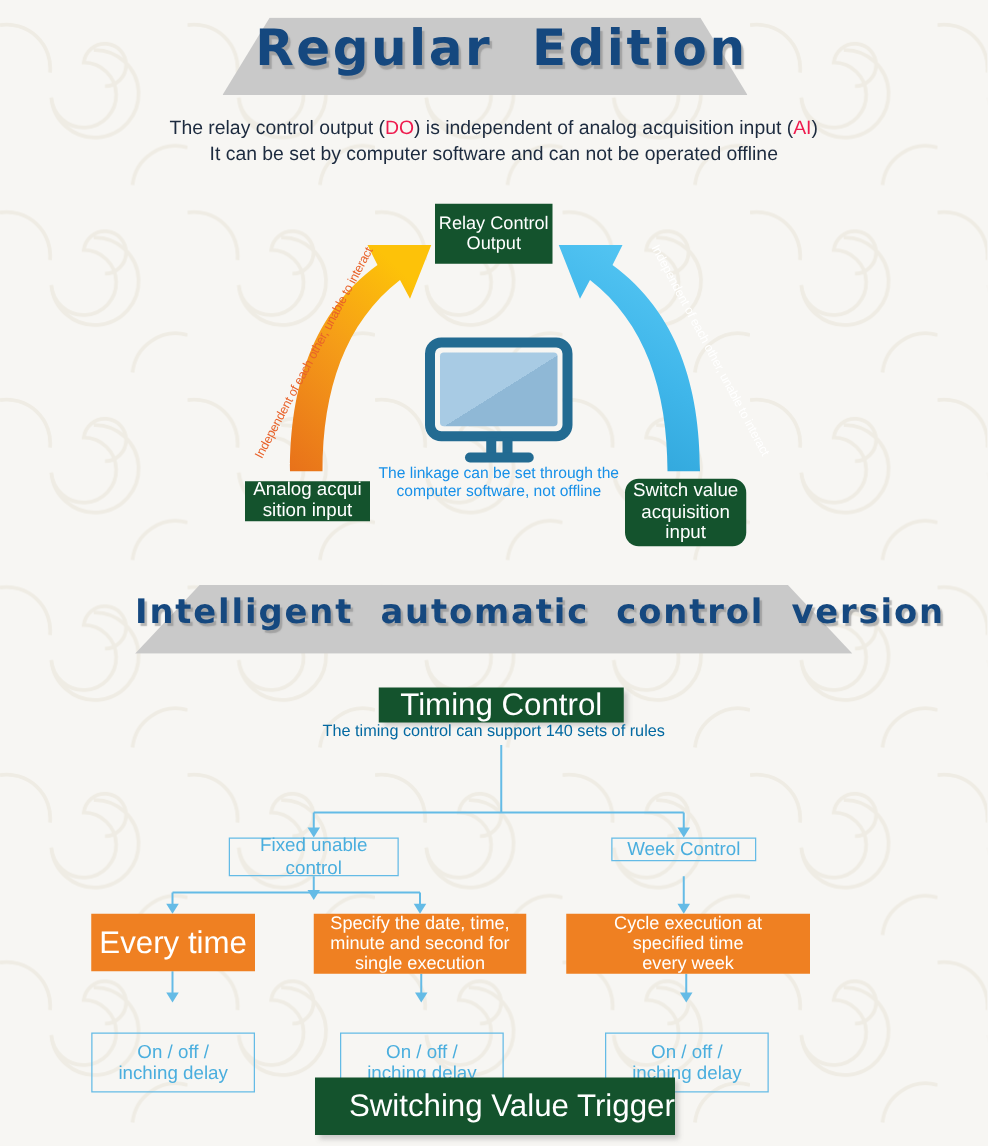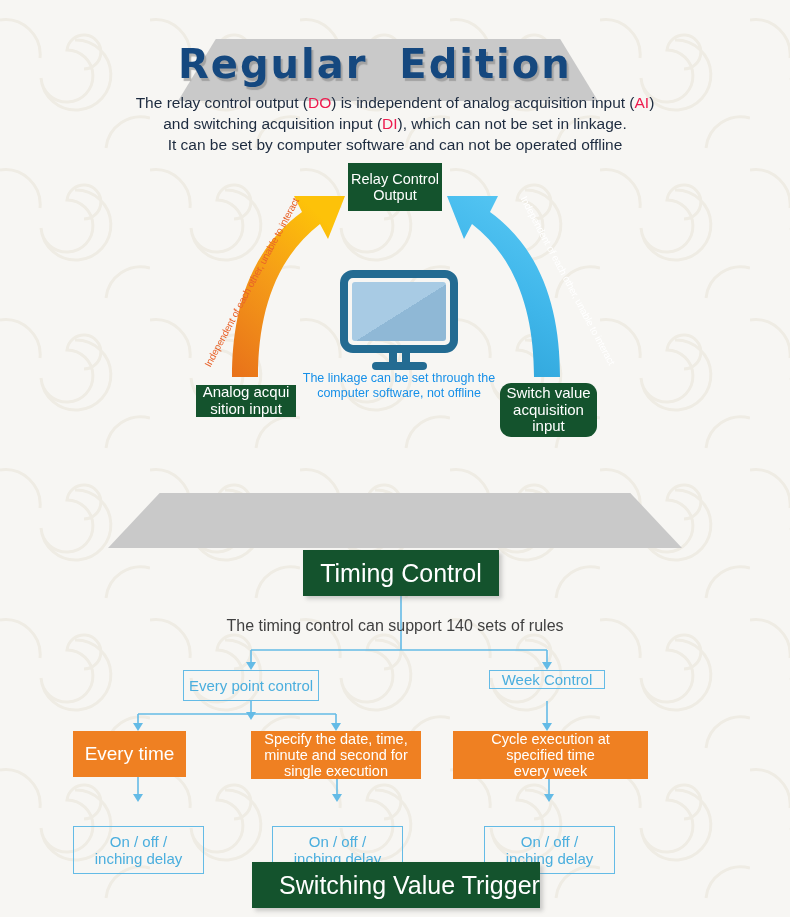--- a/index.html
+++ b/index.html
@@ -25,22 +25,21 @@
   #page {
     position: relative;
     z-index: 2;
     width: 790px;
     height: 917px;
   }
 
   
   .banner-wrap {
     position: absolute;
-    text-align: left;
-    margin-top: 25px;
+    text-align: right;
   }
   .banner-shape {
     position: absolute;
     left: 0; top: 0;
     width: 100%; height: 100%;
     background: #c9c9c9;
     clip-path: polygon(9% 0%, 91% 0%, 100% 100%, 0% 100%);
     z-index: 0;
   }
   .banner-text {
@@ -96,21 +95,21 @@
     text-align: center;
     line-height: 1.12;
     font-family: "Liberation Sans", sans-serif;
   }
 
   #box-relay   { left: 348px; top: 163px; width: 94px; height: 48px; font-size: 14.5px; }
   #box-analog  { left: 196px; top: 385px; width: 100px; height: 32px; font-size: 15px; }
   #box-switch  { left: 500px; top: 383px; width: 97px; height: 54px; font-size: 15px; border-radius: 11px; }
 
   #box-timing {
-    left: 303px; top: 550px; width: 196px; height: 46px;
+    left: 303px; top: 550px; width: 196px; height: 28px;
     font-size: 25px;
     box-shadow: 3px 3px 4px rgba(120,120,120,0.35);
   }
   #box-switching-trigger {
     left: 252px; top: 862px; width: 288px; height: 46px;
     font-size: 25px;
     box-shadow: 3px 3px 4px rgba(120,120,120,0.35);
     padding-left: 27px;
   }
 
@@ -142,25 +141,25 @@
   #label-right {
     left: 473px; top: 275px;
     color: #ffffff;
     transform: rotate(62deg);
     transform-origin: center center;
   }
 
   
   #timing-note {
     position: absolute;
-    left: 95px; top: 617px;
+    left: 95px; top: 577px;
     width: 600px;
     text-align: center;
-    font-size: 16px;
-    color: #404040;
+    font-size: 13px;
+    color: #0369a1;
   }
 
   
   .outline-box {
     position: absolute;
     border: 1px solid #64bbe6;
     color: #4aaede;
     background: transparent;
     display: flex;
     align-items: center;
@@ -183,21 +182,21 @@
     position: absolute;
     background: #ef8022;
     color: #ffffff;
     display: flex;
     align-items: center;
     justify-content: center;
     text-align: center;
     line-height: 1.12;
     font-family: "Liberation Sans", sans-serif;
   }
-  #box-everytime { left: 73px;  top: 731px; width: 113px; height: 46px; font-size: 19px; }
+  #box-everytime { left: 73px;  top: 731px; width: 131px; height: 46px; font-size: 25px; }
   #box-specify   { left: 251px; top: 731px; width: 170px; height: 48px; font-size: 14.5px; }
   #box-cycle     { left: 453px; top: 731px; width: 195px; height: 48px; font-size: 14.5px; }
 
   
   .svg-layer {
     position: absolute;
     left: 0; top: 0;
     width: 790px; height: 917px;
     z-index: 1;
     pointer-events: none;
@@ -307,48 +306,46 @@
 
   <div class="banner-wrap" id="banner-regular">
     <div class="banner-shape"></div>
     <div class="banner-text">Regular  Edition</div>
   </div>
 
   <div id="description">
     <div>
       <span>The relay control output (</span><span class="hl">DO</span><span>) is independent of analog acquisition input (</span><span class="hl">AI</span><span>)</span>
     </div>
-    <div>
-      <span>and switching acquisition input (</span><span class="hl">DI</span><span>), which can not be set in linkage.</span>
-    </div>
     <div>It can be set by computer software and can not be operated offline</div>
   </div>
 
   <div class="blue-box" id="box-relay" style="white-space:pre-line">Relay Control
 Output</div>
   <div class="blue-box" id="box-analog" style="white-space:pre-line">Analog acqui
 sition input</div>
   <div class="blue-box" id="box-switch" style="white-space:pre-line">Switch value
 acquisition
 input</div>
 
   <div class="arrow-label" id="label-left">Independent of each other, unable to interact</div>
   <div class="arrow-label" id="label-right">Independent of each other, unable to interact</div>
 
   <div id="monitor-caption" style="white-space:pre-line">The linkage can be set through the
 computer software, not offline</div>
 
   <div class="banner-wrap" id="banner-intelligent">
     <div class="banner-shape"></div>
+    <div class="banner-text">Intelligent  automatic  control  version</div>
   </div>
 
   <div class="blue-box" id="box-timing">Timing Control</div>
   <div id="timing-note">The timing control can support 140 sets of rules</div>
 
-  <div class="outline-box" id="box-fixed">Every point control</div>
+  <div class="outline-box" id="box-fixed">Fixed unable control</div>
   <div class="outline-box" id="box-week">Week Control</div>
 
   <div class="orange-box" id="box-everytime">Every time</div>
   <div class="orange-box" id="box-specify" style="white-space:pre-line">Specify the date, time,
 minute and second for
 single execution</div>
   <div class="orange-box" id="box-cycle" style="white-space:pre-line">Cycle execution at
 specified time
 every week</div>
 

